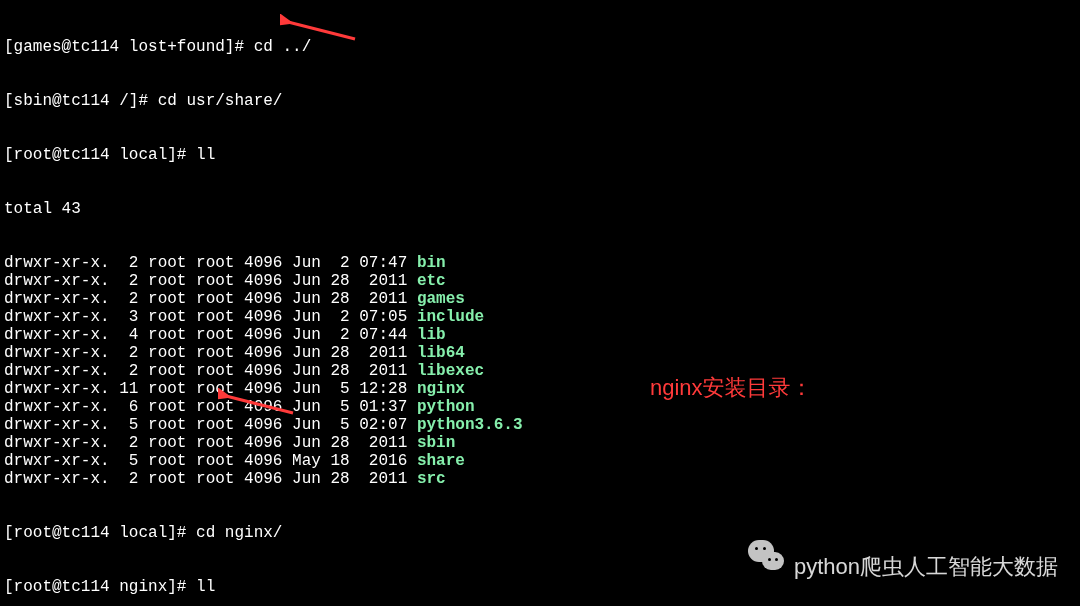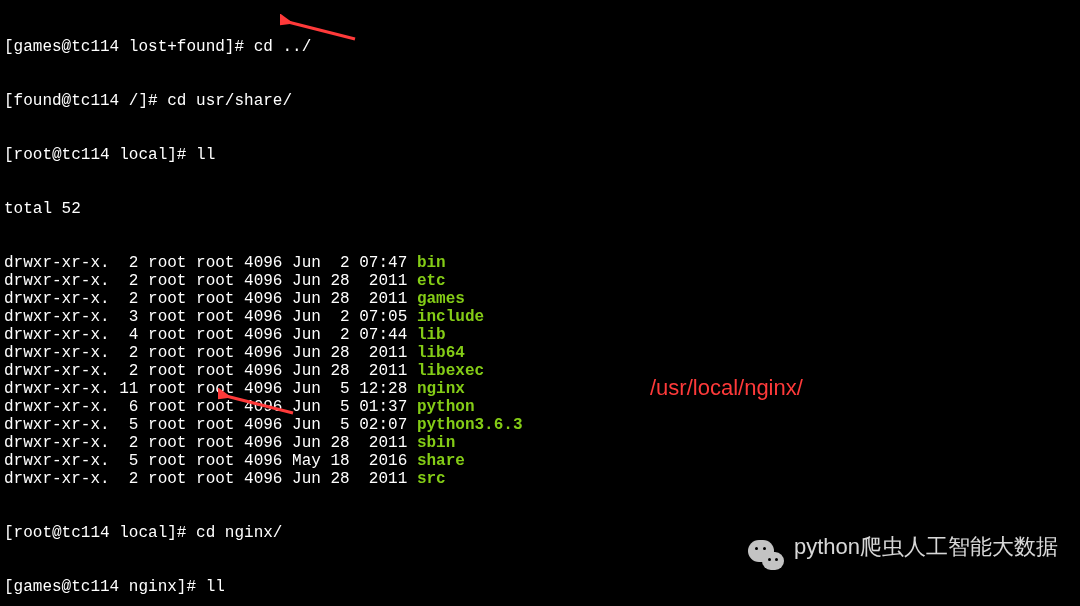--- a/index.html
+++ b/index.html
@@ -13,36 +13,36 @@
     font-size: 16px;
     line-height: 18px;
     overflow: hidden;
     position: relative;
   }
   .terminal {
     padding: 2px 4px;
     white-space: pre;
   }
   .line { white-space: pre; }
-  .dir  { color: #84cc16; font-weight: bold; }
+  .dir  { color: #86efac; font-weight: bold; }
 
   .annotation {
     position: absolute;
     color: #ff3a3a;
     font-family: "Microsoft YaHei", Arial, sans-serif;
     font-size: 22px;
     line-height: 30px;
   }
 
   .watermark {
     position: absolute;
     right: 22px;
     bottom: 30px;
     display: flex;
-    align-items: flex-start;
+    align-items: flex-end;
     color: #f0f0f0;
     font-family: "Microsoft YaHei", Arial, sans-serif;
     font-size: 22px;
     opacity: 0.9;
   }
   .wechat-icon {
     width: 38px;
     height: 38px;
     margin-right: 10px;
     position: relative;
@@ -66,26 +66,26 @@
   .bubble.small .eye.l { left: 6px;  top: 6px; }
   .bubble.small .eye.r { left: 13px; top: 6px; }
 
   .arrow { position: absolute; pointer-events: none; }
 </style>
 </head>
 <body>
 
 <div class="terminal">
   <div class="line"><span>[games@tc114 lost+found]# </span><span>cd ../</span></div>
-  <div class="line"><span>[found@tc114 /]# </span><span>cd usr/share/</span></div>
+  <div class="line"><span>[sbin@tc114 /]# </span><span>cd usr/share/</span></div>
   <div class="line"><span>[root@tc114 local]# </span><span>ll</span></div>
-  <div class="line">total 52</div>
+  <div class="line">total 43</div>
   <div id="listing1"><div class="line"><span>drwxr-xr-x.  2 root root 4096 Jun  2 07:47 </span><span class="dir">bin</span></div><div class="line"><span>drwxr-xr-x.  2 root root 4096 Jun 28  2011 </span><span class="dir">etc</span></div><div class="line"><span>drwxr-xr-x.  2 root root 4096 Jun 28  2011 </span><span class="dir">games</span></div><div class="line"><span>drwxr-xr-x.  3 root root 4096 Jun  2 07:05 </span><span class="dir">include</span></div><div class="line"><span>drwxr-xr-x.  4 root root 4096 Jun  2 07:44 </span><span class="dir">lib</span></div><div class="line"><span>drwxr-xr-x.  2 root root 4096 Jun 28  2011 </span><span class="dir">lib64</span></div><div class="line"><span>drwxr-xr-x.  2 root root 4096 Jun 28  2011 </span><span class="dir">libexec</span></div><div class="line"><span>drwxr-xr-x. 11 root root 4096 Jun  5 12:28 </span><span class="dir">nginx</span></div><div class="line"><span>drwxr-xr-x.  6 root root 4096 Jun  5 01:37 </span><span class="dir">python</span></div><div class="line"><span>drwxr-xr-x.  5 root root 4096 Jun  5 02:07 </span><span class="dir">python3.6.3</span></div><div class="line"><span>drwxr-xr-x.  2 root root 4096 Jun 28  2011 </span><span class="dir">sbin</span></div><div class="line"><span>drwxr-xr-x.  5 root root 4096 May 18  2016 </span><span class="dir">share</span></div><div class="line"><span>drwxr-xr-x.  2 root root 4096 Jun 28  2011 </span><span class="dir">src</span></div></div>
   <div class="line"><span>[root@tc114 local]# </span><span>cd nginx/</span></div>
-  <div class="line"><span>[games@tc114 nginx]# </span><span>ll</span></div>
+  <div class="line"><span>[root@tc114 nginx]# </span><span>ll</span></div>
   
   
   
 </div>
 
 <svg class="arrow" style="left:280px; top:14px;" width="80" height="30">
   <defs>
       <marker id="ah1" markerWidth="10" markerHeight="8" refX="2" refY="4" orient="auto">
         <polygon points="10 0, 0 4, 10 8" fill="#ff3a3a"></polygon>
       </marker>
@@ -95,21 +95,21 @@
 <svg class="arrow" style="left:218px; top:388px;" width="80" height="30">
   <defs>
       <marker id="ah2" markerWidth="10" markerHeight="8" refX="2" refY="4" orient="auto">
         <polygon points="10 0, 0 4, 10 8" fill="#ff3a3a"></polygon>
       </marker>
     </defs>
   <line x1="75" y1="25" x2="8" y2="8" stroke="#ff3a3a" stroke-width="3" marker-end="url(#ah2)"></line>
 </svg>
 
 <div class="annotation" style="left:650px; top:373px;">
-  <div>/usr/local/nginx/</div>
+  <div>nginx安装目录：</div>
 </div>
 
 <div class="watermark">
   <div class="wechat-icon">
     <div class="bubble big">
         <span class="eye l"></span>
         <span class="eye r"></span>
       </div>
     <div class="bubble small">
         <span class="eye l"></span>

